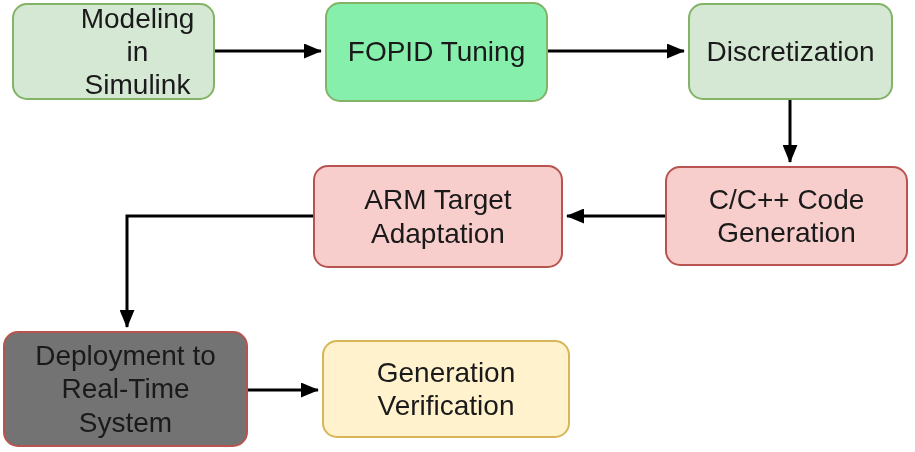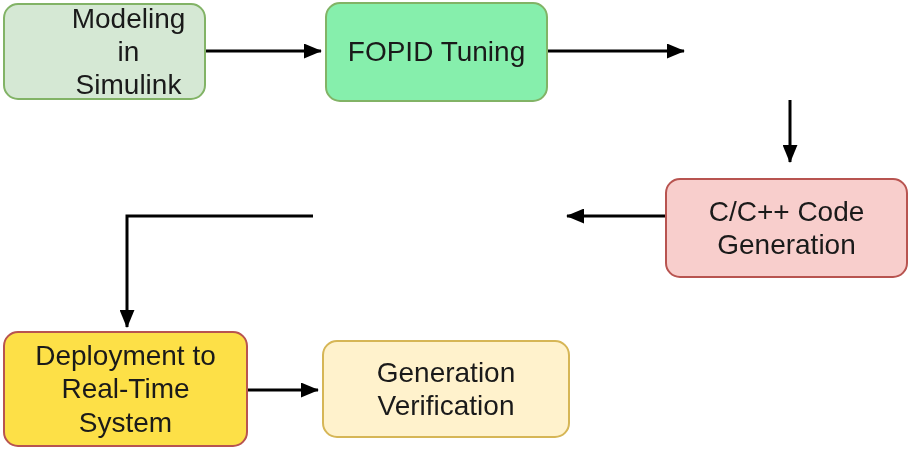--- a/index.html
+++ b/index.html
@@ -33,25 +33,25 @@
     text-align: center;
   }
   .node .label {
     white-space: pre-line;
     font-size: 28px;
     line-height: 1.18;
     color: #1a1a1a;
     padding: 2px 6px;
   }
   
-  #n0 { left: 3px;   top: 3px;   width: 203px; height: 97px; padding-left: 48px;  }
+  #n0 { left: 12px;   top: 3px;   width: 203px; height: 97px; padding-left: 48px;  }
   #n1 { left: 325px; top: 2px;   width: 223px; height: 100px; }
   #n2 { left: 688px; top: 3px;   width: 205px; height: 97px;  }
   #n3 { left: 313px; top: 165px; width: 250px; height: 103px; }
-  #n4 { left: 665px; top: 166px; width: 243px; height: 100px; margin-top: 12px; }
+  #n4 { left: 665px; top: 166px; width: 243px; height: 100px; }
   #n5 { left: 3px;   top: 331px; width: 245px; height: 116px; }
   #n6 { left: 322px; top: 340px; width: 248px; height: 98px;  }
 </style>
 </head>
 <body>
 
 <div class="canvas">
 
   <svg class="edges" width="915" height="452" viewBox="0 0 915 452" xmlns="http://www.w3.org/2000/svg">
     <defs>
@@ -69,28 +69,35 @@
 
   <div class="node" id="n0" style="background: rgb(213, 232, 212); border-color: rgb(130, 179, 102);">
     <span class="label">Modeling in
 Simulink</span>
   </div>
 
   <div class="node" id="n1" style="background: #86efac; border-color: rgb(130, 179, 102);">
     <span class="label">FOPID Tuning</span>
   </div>
 
+  <div class="node" id="n2" style="background: rgb(213, 232, 212); border-color: rgb(130, 179, 102);">
+    <span class="label">Discretization</span>
+  </div>
 
+  <div class="node" id="n3" style="background: rgb(248, 206, 204); border-color: rgb(184, 84, 80);">
+    <span class="label">ARM Target
+Adaptation</span>
+  </div>
 
   <div class="node" id="n4" style="background: rgb(248, 206, 204); border-color: rgb(184, 84, 80);">
     <span class="label">C/C++ Code
 Generation</span>
   </div>
 
-  <div class="node" id="n5" style="background: #fde047; border-color: rgb(184, 84, 80);">
+  <div class="node" id="n5" style="background: #737373; border-color: rgb(184, 84, 80);">
     <span class="label">Deployment to
 Real-Time
 System</span>
   </div>
 
   <div class="node" id="n6" style="background: rgb(255, 242, 204); border-color: rgb(214, 182, 86);">
     <span class="label">Generation
 Verification</span>
   </div>
 

